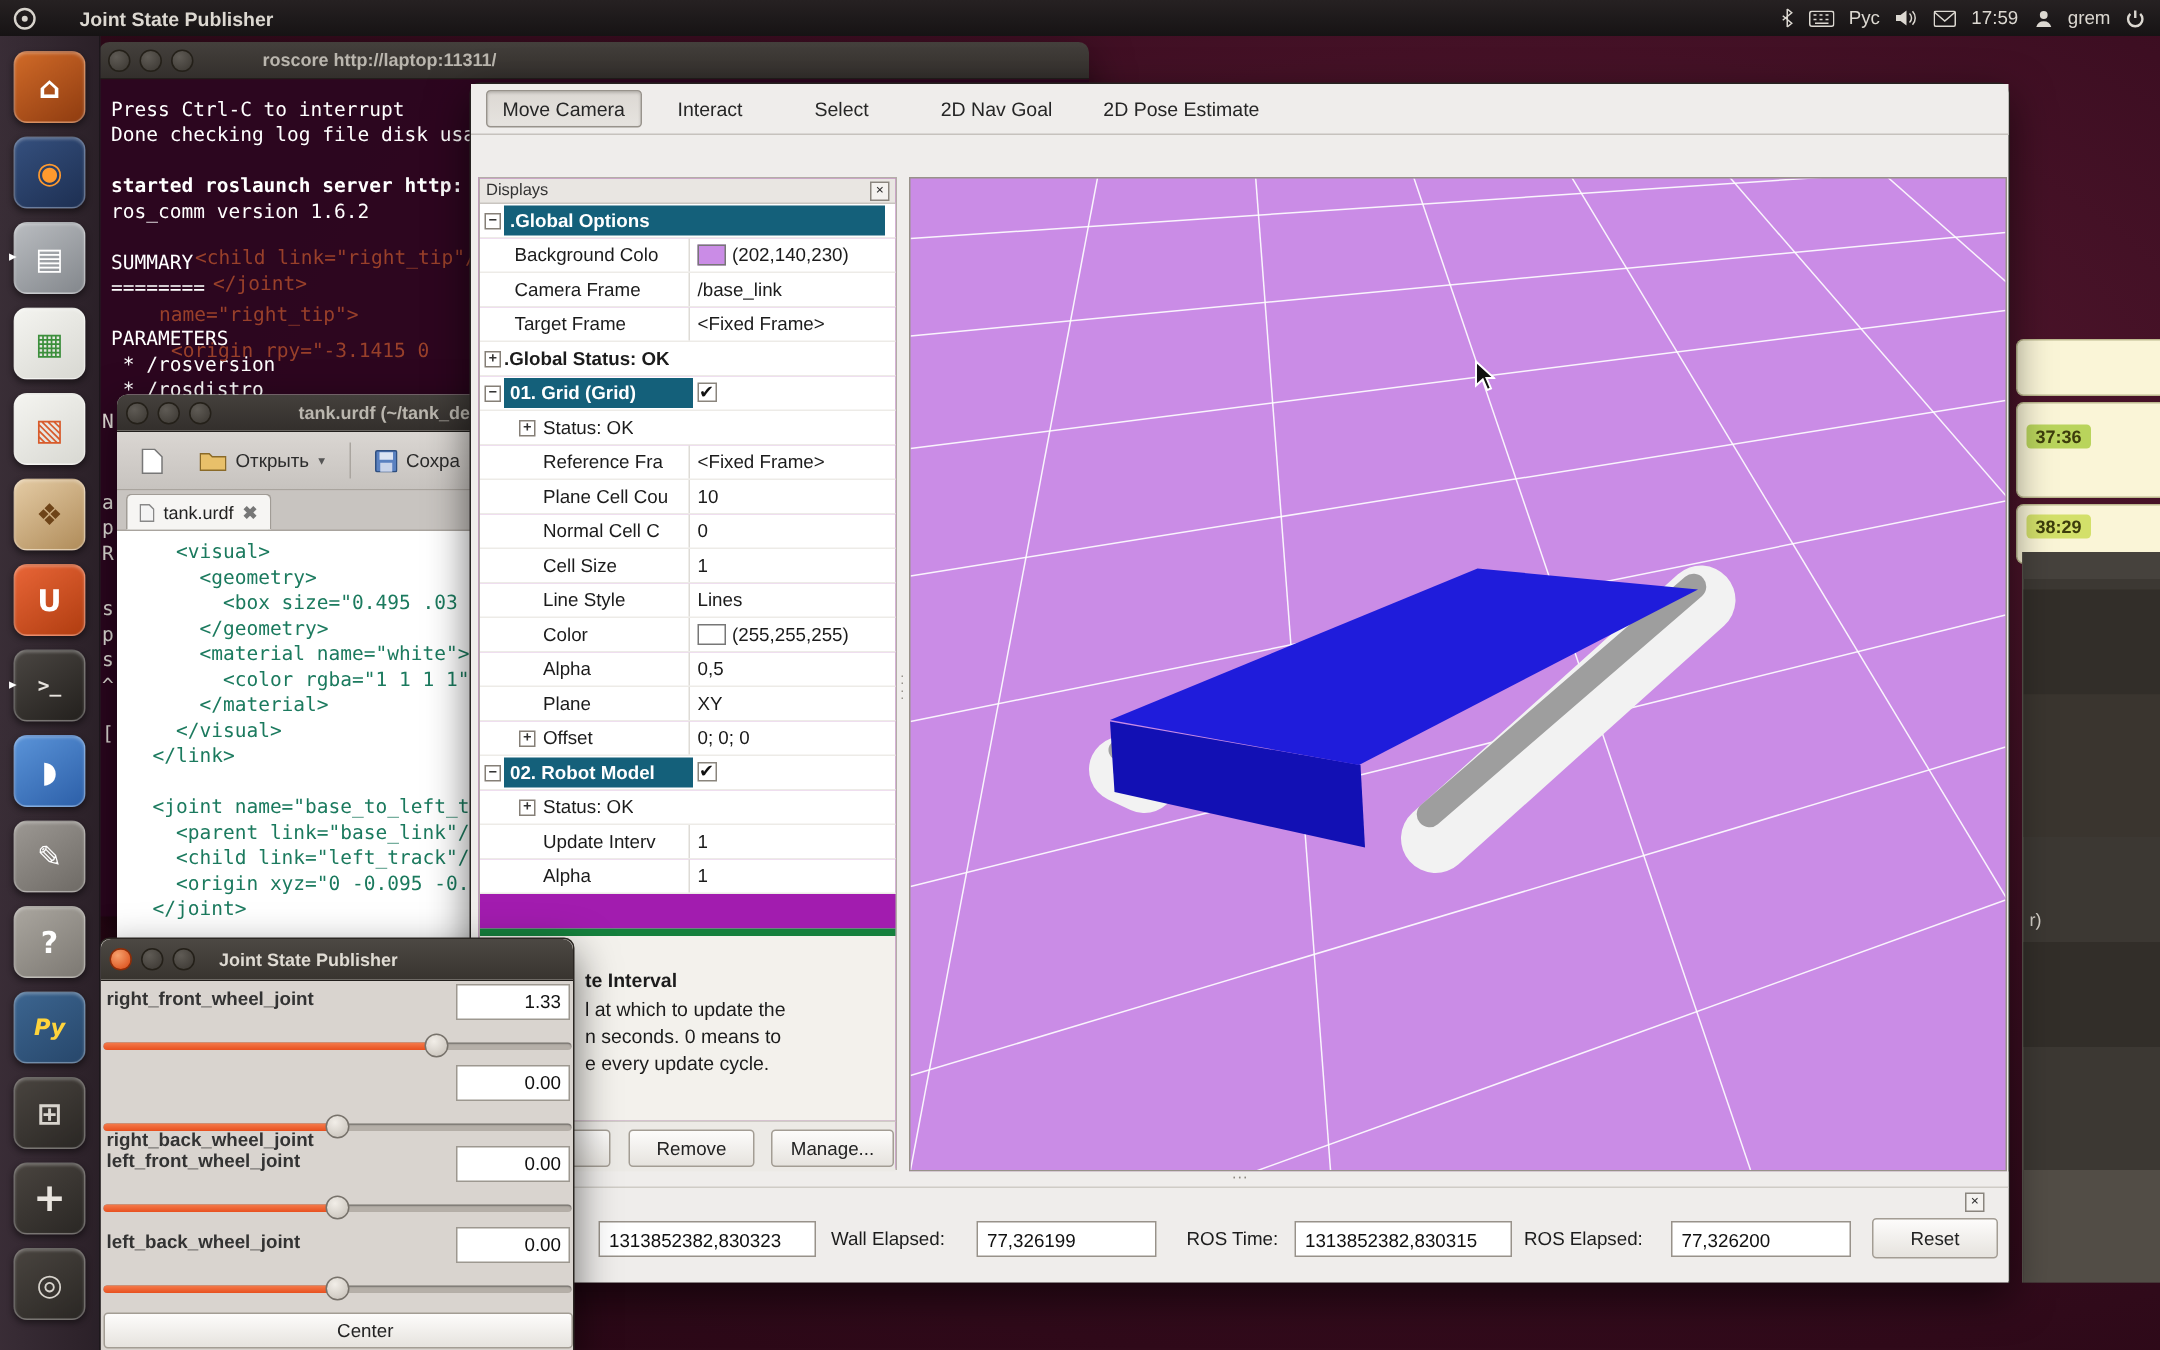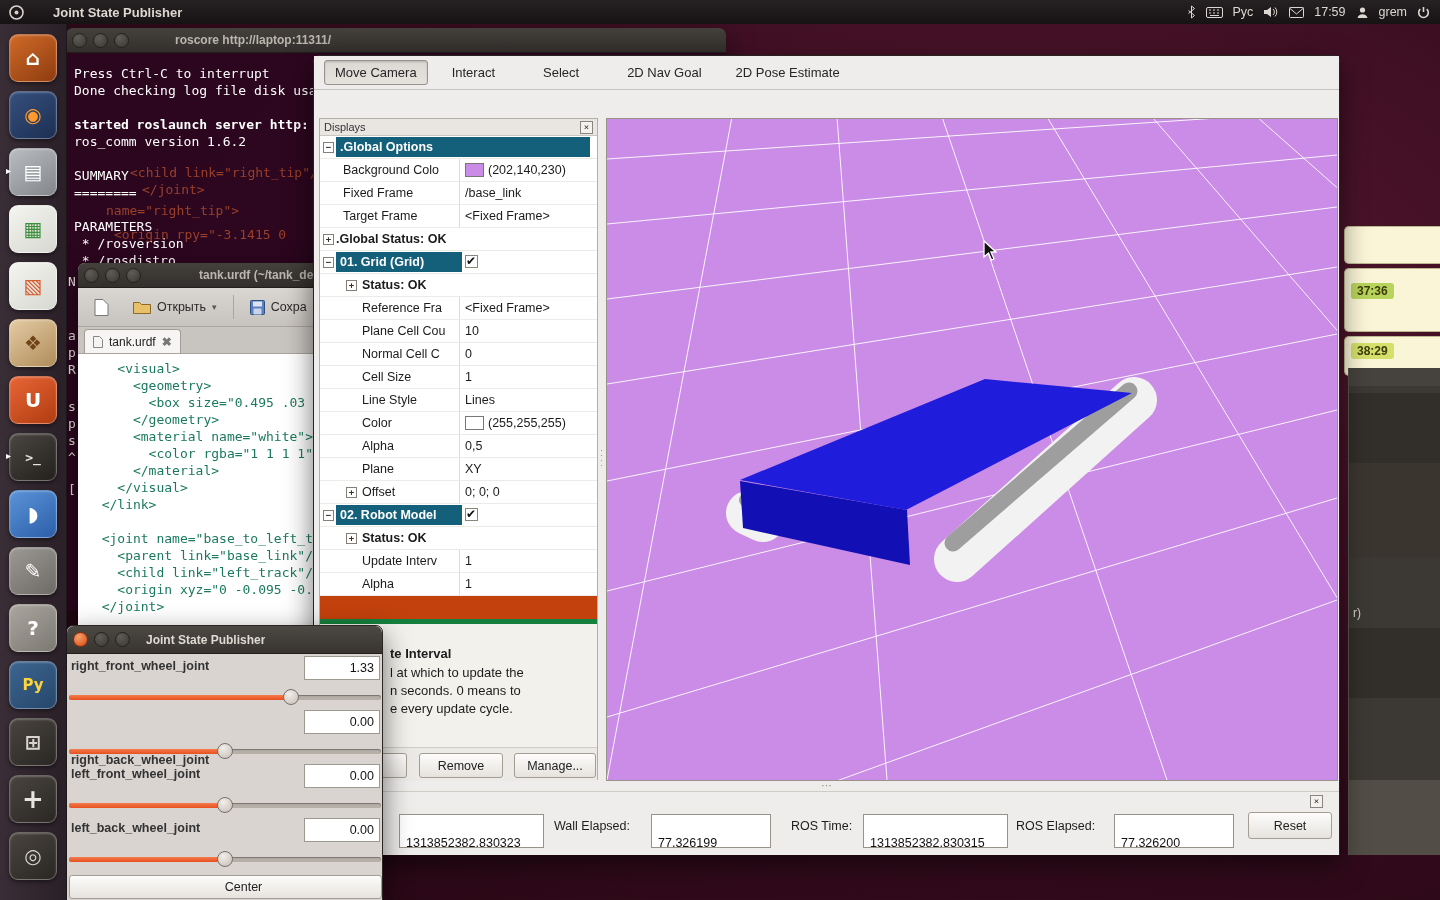--- a/index.html
+++ b/index.html
@@ -65,29 +65,29 @@
   .cline{height:17px;line-height:17px;white-space:pre;}
 
   
   #rviz{left:313px;top:55px;width:1027px;height:800px;z-index:30;background:#efedeb;border:1px solid #262220;box-sizing:border-box;}
   #rviz .titlebar{height:27px;}
   #rviztoolbar{height:33px;background:#efedeb;border-bottom:1px solid #c6c2bd;display:flex;align-items:center;padding-left:10px;font-size:13px;color:#262626;}
   .tool{padding:4px 10px;margin-right:14px;white-space:nowrap;}
   .tool.active{border:1px solid #98938c;border-radius:3px;background:linear-gradient(#dcd8d3,#e6e3df);box-shadow:inset 0 1px 2px rgba(0,0,0,.18);}
   .tool.gap{margin-right:28px;}
 
-  #displayspanel{left:5px;top:62px;width:279px;height:662px;background:#c2410c;border:1px solid #b3aea7;box-sizing:border-box;}
+  #displayspanel{left:5px;top:62px;width:279px;height:662px;background:#a21caf;border:1px solid #b3aea7;box-sizing:border-box;}
   #dp-header{height:16px;background:#e9e6e2;border-bottom:1px solid #c9c5c0;display:flex;align-items:center;font-size:11px;color:#333;padding:0 4px;}
   .xbox{margin-left:auto;width:11px;height:11px;border:1px solid #8a857e;background:#f4f2ef;
     font:9px/10px "DejaVu Sans Mono",monospace;text-align:center;color:#333;}
   #dp-tree{position:relative;}
   .trow{position:relative;height:22px;background:#fff;border-bottom:1px solid #edebe7;font-size:12.5px;color:#1b1b1b;}
   .tlabel{position:absolute;top:0;height:22px;line-height:22px;white-space:nowrap;overflow:hidden;}
   .d1{left:23px;width:115px;} .d2{left:42px;width:96px;}
-  .b0{left:16px;font-weight:bold;} .b1{left:42px;font-weight:bold;}
+  .b0{left:16px;font-weight:bold;} .b1{left:42px;font-weight:normal;}
   .tval{position:absolute;left:139px;right:0;top:0;height:22px;border-left:1px solid #dedbd6;
     display:flex;align-items:center;gap:4px;padding-left:5px;white-space:nowrap;overflow:hidden;}
   .exp{position:absolute;top:6px;width:9px;height:9px;border:1px solid #857f77;background:#fff;
     font:bold 9px/8px "DejaVu Sans Mono",monospace;text-align:center;color:#333;}
   .e0{left:3px;} .e1{left:26px;}
   .hband{position:absolute;left:16px;top:1px;bottom:1px;background:#14607a;color:#fff;font-weight:bold;
     line-height:20px;padding-left:4px;white-space:nowrap;overflow:hidden;}
   .hband.full{right:7px;} .hband.narrow{width:122px;}
   .cbox{width:13px;height:13px;border:1px solid #8a857d;background:#fff;position:relative;flex:0 0 auto;box-sizing:border-box;}
   .cbox.on::after{content:"✔";position:absolute;left:0px;top:-2px;font-size:12px;color:#111;}
@@ -100,21 +100,21 @@
   .btn{position:absolute;height:25px;background:linear-gradient(#fdfcfb,#e6e3de);border:1px solid #a39d94;border-radius:3px;
     font-size:12.5px;color:#222;display:flex;align-items:center;justify-content:center;box-sizing:border-box;}
 
   #vsplit{left:284px;top:62px;width:8px;height:663px;background:#efedeb;}
   .dots{position:absolute;left:2px;top:330px;color:#8d8880;font-size:9px;line-height:5px;}
   #viewport{left:292px;top:62px;width:732px;height:663px;background:#ca8ce6;border:1px solid #98928a;box-sizing:border-box;overflow:hidden;}
 
   #hsplit{left:0px;top:725px;width:1025px;height:10px;background:#efedeb;text-align:center;color:#8d8880;font-size:11px;line-height:8px;}
   #timepanel{left:0px;top:735px;width:1025px;height:63px;background:#efedeb;border-top:1px solid #cfccc6;}
   .tfield{position:absolute;top:22px;height:24px;background:#fff;border:1px solid #98928a;
-    font-size:12.5px;color:#111;line-height:24px;padding:16px 6px;box-sizing:border-box;white-space:nowrap;overflow:hidden;}
+    font-size:12.5px;color:#111;line-height:24px;padding:0 6px;box-sizing:border-box;white-space:nowrap;overflow:hidden;}
   .tlab{position:absolute;top:27px;font-size:12.5px;color:#1c1c1c;white-space:nowrap;}
   #resetbtn{top:20px;height:27px;}
 
   
   #jsp{left:66px;top:625px;width:317px;height:280px;z-index:40;background:#d9d4cf;border:1px solid #2a2622;box-sizing:border-box;}
   #jsp .titlebar{height:27px;}
   .jlabel{position:absolute;left:4px;font:bold 12.5px "Liberation Sans",sans-serif;color:#333;}
   .jbox{position:absolute;left:237px;width:76px;height:24px;background:#fff;border:1px solid #9d9890;box-sizing:border-box;
     font-size:12.5px;color:#111;line-height:22px;text-align:right;padding-right:5px;}
   .jslider{position:absolute;left:2px;width:312px;height:20px;}
@@ -272,21 +272,21 @@
           <div class="hband full"><span>.Global Options</span></div>
         </div>
         <div class="trow">
           <span class="tlabel d1">Background Colo</span>
           <span class="tval">
               <span class="sw" style="background:#ca8ce6;"></span>
               <span>(202,140,230)</span>
             </span>
         </div>
         <div class="trow">
-          <span class="tlabel d1">Fixed Frame</span>
+          <span class="tlabel d1">Camera Frame</span>
           <span class="tval">
               <span>/base_link</span>
             </span>
         </div>
         <div class="trow">
           <span class="tlabel d1">Target Frame</span>
           <span class="tval">
               <span>&lt;Fixed Frame&gt;</span>
             </span>
         </div>
@@ -538,21 +538,21 @@
         <div class="ltile" style="background:linear-gradient(145deg,#9c9893,#6e6a65);">
           <span>✎</span>
         </div>
       </div>
     <div class="litem" style="top:580px;">
         <div class="ltile" style="background:linear-gradient(145deg,#aaa69f,#7c7872);">
           <span>?</span>
         </div>
       </div>
     <div class="litem" style="top:637px;">
-        <div class="ltile" style="background:linear-gradient(145deg,#3c6590,#27476b);color:#ffd43b;font-size:15px;">
+        <div class="ltile" style="background:linear-gradient(145deg,#3c6590,#27476b);color:#ffd43b;font-size:15px;font-style:italic;">
           <span>Py</span>
         </div>
       </div>
     <div class="litem" style="top:694px;">
         <div class="ltile" style="background:linear-gradient(145deg,#49443f,#2a2724);color:#d8d4cd;">
           <span>⊞</span>
         </div>
       </div>
     <div class="litem" style="top:751px;">
         <div class="ltile" style="background:linear-gradient(145deg,#49443f,#2a2724);color:#e8e4de;font-size:26px;">

